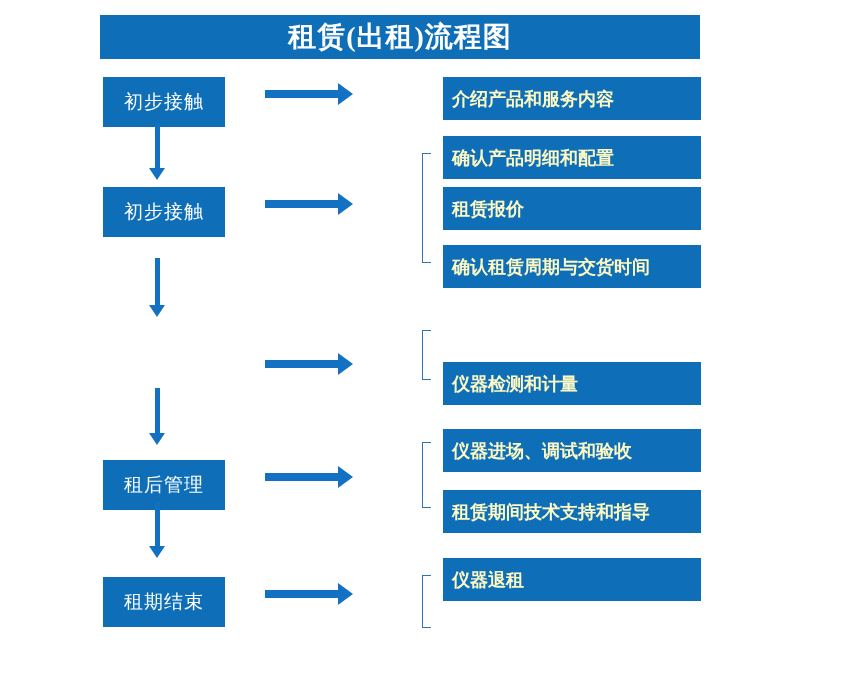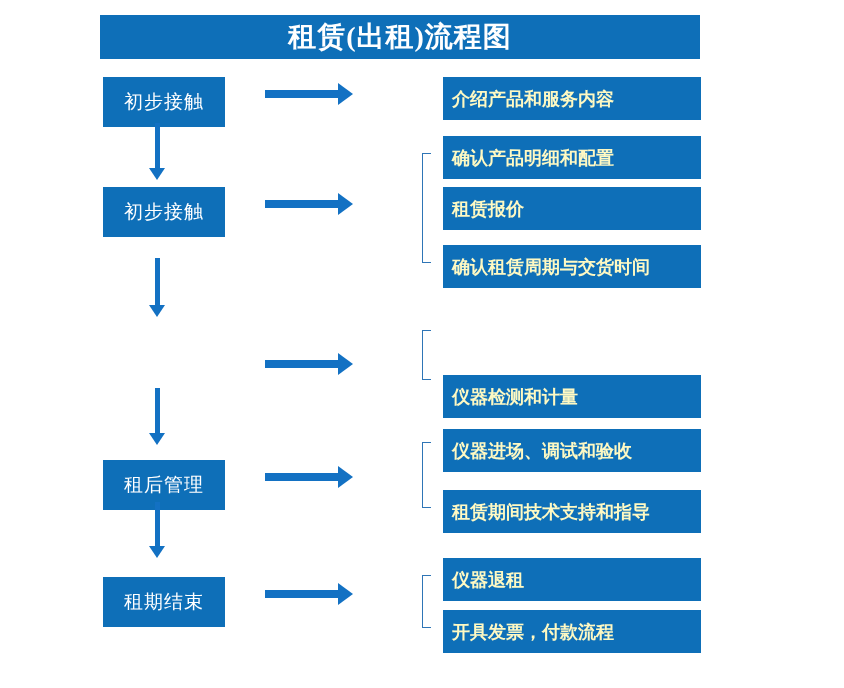--- a/index.html
+++ b/index.html
@@ -114,19 +114,18 @@
 
   <div class="bracket" style="top:153px;height:110px"></div>
   <div class="bracket" style="top:330px;height:50px"></div>
   <div class="bracket" style="top:442px;height:66px"></div>
   <div class="bracket" style="top:575px;height:53px"></div>
 
   <div class="detail-box" style="top:77px">介绍产品和服务内容</div>
   <div class="detail-box" style="top:136px">确认产品明细和配置</div>
   <div class="detail-box" style="top:187px">租赁报价</div>
   <div class="detail-box" style="top:245px">确认租赁周期与交货时间</div>
-  <div class="detail-box" style="top:375px">仪器检测和计量</div>
+  <div class="detail-box" style="top:362px">仪器检测和计量</div>
   <div class="detail-box" style="top:429px">仪器进场、调试和验收</div>
   <div class="detail-box" style="top:558px">仪器退租</div>
   <div class="detail-box" style="top:490px">租赁期间技术支持和指导</div>
-  <div class="detail-box" style="top:610px">开具发票，付款流程</div>
 
 </div>
 
 </body></html>

